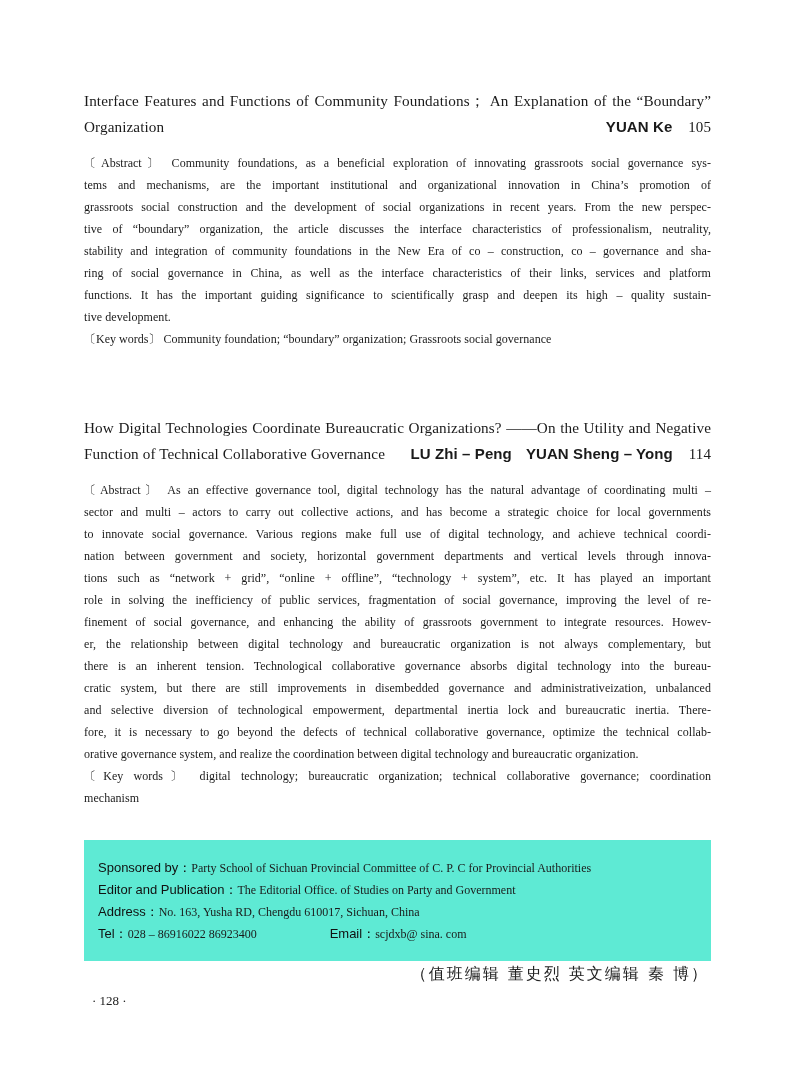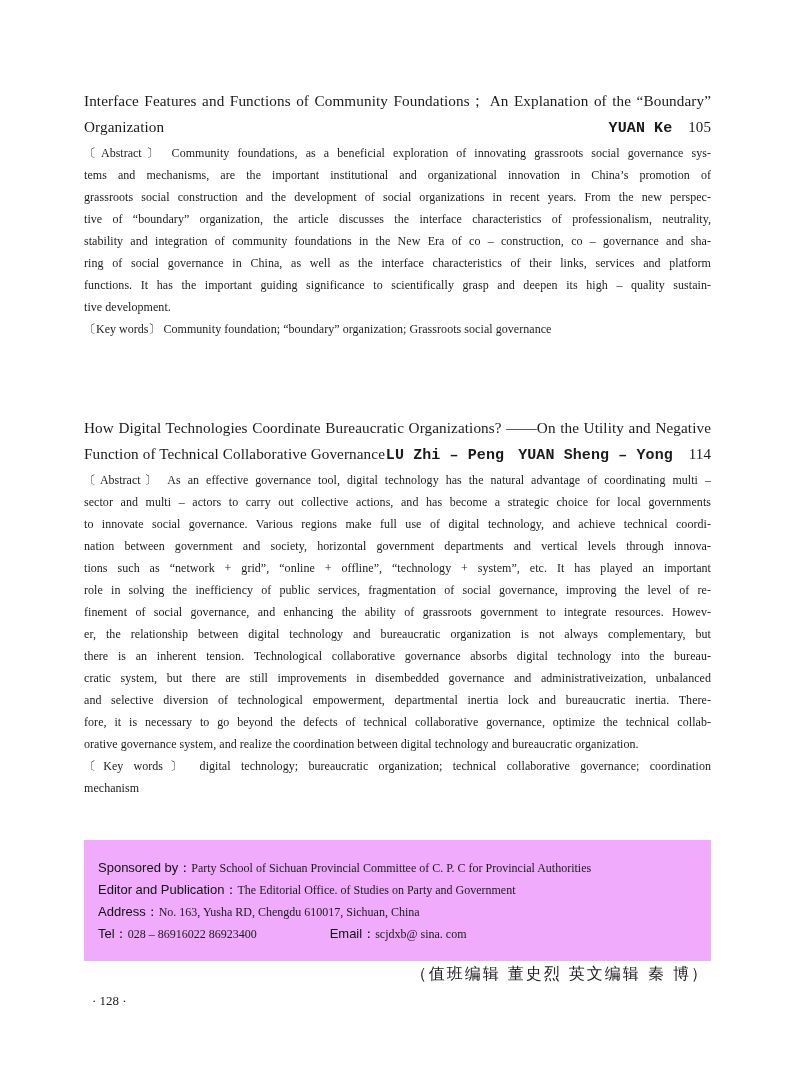--- a/index.html
+++ b/index.html
@@ -10,34 +10,34 @@
     }
     .page { position: absolute; left: 0; top: 0; width: 793px; height: 945px; }
     .article { position: absolute; left: 84px; width: 627px; }
     .title-line {
       font-size: 15.2px; line-height: 26px; letter-spacing: 0.1px;
       white-space: nowrap; text-align: justify; text-align-last: justify;
       height: 26px; position: relative;
     }
     .title-line.last { text-align: left; text-align-last: left; }
     .byline { position: absolute; right: 0; top: 0; font-size: 15px; }
-    .byline .author { font-weight: bold; font-family: Liberation Mono, monospace; }
+    .byline .author { font-weight: bold; font-family: Liberation Sans, sans-serif; }
     .byline .pg { margin-left: 12px; font-weight: normal; }
     .byline .author + .author { margin-left: 14px; }
-    .abstract { margin-top: 2px; }
+    .abstract { margin-top: 12px; }
     .abs-line {
       font-size: 12px; line-height: 22px; height: 22px; white-space: nowrap;
       text-align: justify; text-align-last: justify; letter-spacing: 0.05px;
     }
     .abs-line.last { text-align: left; text-align-last: left; }
     .tag { letter-spacing: 0; }
 
     .info-box {
       position: absolute; left: 84px; top: 840px; width: 627px; height: 121px;
-      background: #f0abfc;
+      background: #5eead4;
     }
     .info-line {
       position: absolute; left: 14px; font-size: 12px; line-height: 20px; white-space: nowrap;
     }
     .info-label { font-family: "Liberation Sans", "DejaVu Sans", sans-serif; font-size: 13px; color: #111; }
     .info-value { font-family: "Liberation Serif", serif; font-size: 12px; color: #1a1a1a; }
     .email-block { margin-left: 46px; padding-left: 24px; }
 
     .editors {
       position: absolute; right: 84px; top: 964px; font-size: 16px;

